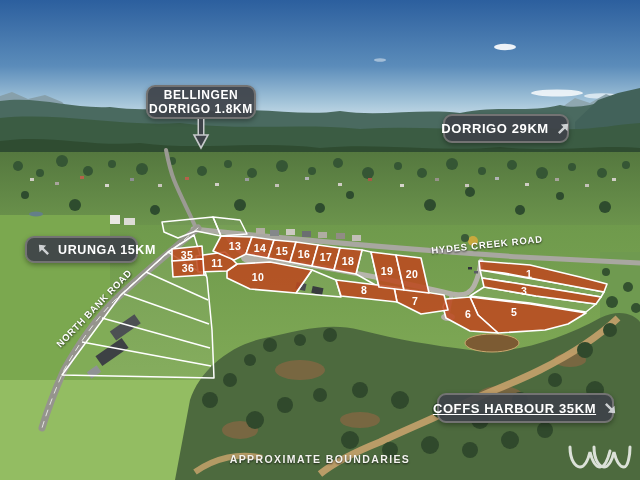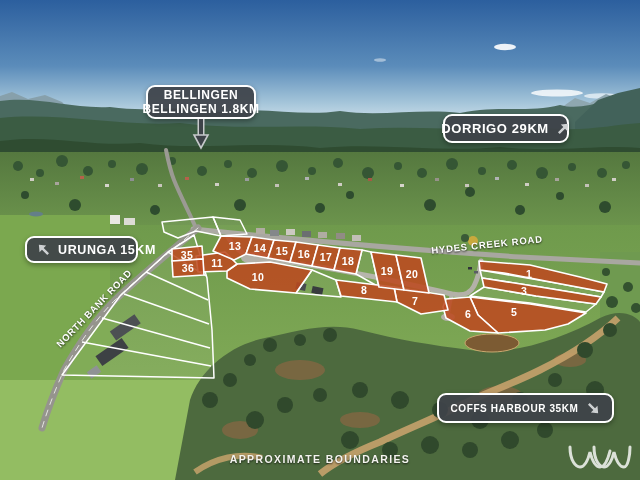--- a/index.html
+++ b/index.html
@@ -1,29 +1,29 @@
 <!DOCTYPE html>
 <html><head>
 <meta charset="utf-8">
 <style>
   html,body{margin:0;padding:0;background:#222;}
   .stage{position:relative;width:640px;height:480px;overflow:hidden;
          font-family:"Liberation Sans",sans-serif;}
   .stage svg{position:absolute;left:0;top:0;}
   
   .sign{position:absolute;display:flex;align-items:center;justify-content:center;gap:7px;
-        background:rgba(62,67,73,0.93);border:2px solid #ffffff;border-radius:9px;
+        background:rgba(62,67,73,0.93);border:2px solid #737373;border-radius:9px;
         color:#fff;font-weight:bold;letter-spacing:.6px;box-sizing:border-box;
         box-shadow:0 2px 5px rgba(0,0,0,.35);}
   .sign .txt{white-space:nowrap;}
   .sign-bellingen{left:146px;top:85px;width:110px;height:34px;flex-direction:column;
         gap:0;font-size:12px;line-height:1.2;text-align:center;}
   .sign-dorrigo{left:443px;top:114px;width:126px;height:29px;font-size:13px;}
   .sign-urunga{left:25px;top:236px;width:113px;height:27px;font-size:12.5px;padding-left:29px;}
-  .sign-coffs{left:437px;top:393px;width:177px;height:30px;font-size:10px;}
+  .sign-coffs{left:437px;top:393px;width:177px;height:30px;font-size:13px;text-decoration:underline;}
   .arrow-ico{flex:0 0 auto;}
   .road-label{position:absolute;color:#fff;font-weight:bold;white-space:nowrap;
         text-shadow:0 1px 2px rgba(0,0,0,.75);}
   .hydes{left:431px;top:239px;font-size:9.5px;letter-spacing:.8px;transform:rotate(-6deg);}
   .northbank{left:58px;top:340px;font-size:9.5px;letter-spacing:.6px;
         transform:rotate(-46deg);transform-origin:0 50%;}
   .footer-note{position:absolute;left:0;top:453px;width:640px;text-align:center;
         color:#f4f4f0;font-weight:bold;font-size:10.5px;letter-spacing:1.4px;
         text-shadow:0 1px 2px rgba(0,0,0,.7);}
   .lot-num{fill:#ffffff;font:bold 10.5px "Liberation Sans",sans-serif;
@@ -288,21 +288,21 @@
         <text x="412" y="274" class="lot-num">20</text>
         <polygon points="172,249 202,246 203,259 172,261" fill="#bc4a20" fill-opacity="0.88" stroke="#ffffff" stroke-width="1.6" stroke-linejoin="round"></polygon>
         <text x="187" y="255" class="lot-num">35</text>
         <polygon points="172,261 203,259 204,275 173,277" fill="#bc4a20" fill-opacity="0.88" stroke="#ffffff" stroke-width="1.6" stroke-linejoin="round"></polygon>
         <text x="188" y="268" class="lot-num">36</text>
       </g>
   </svg>
 
   <div class="sign sign-bellingen">
     <span class="txt">BELLINGEN</span>
-    <span class="txt">BELLINGEN 1.8KM</span>
+    <span class="txt">DORRIGO 1.8KM</span>
   </div>
   <svg width="24" height="36" style="left:189px;top:117px;">
     <path d="M12,2 L12,20" stroke="#c6c9cb" stroke-width="7"></path>
     <path d="M12,2 L12,20" stroke="#3e4349" stroke-width="4"></path>
     <polygon points="5,18 19,18 12,31" fill="#3e4349" stroke="#c6c9cb" stroke-width="1.6"></polygon>
   </svg>
 
   <div class="sign sign-dorrigo">
     <span class="txt">DORRIGO 29KM</span>
     <svg class="arrow-ico" width="15" height="15" viewBox="0 0 16 16" style="position:static;transform:rotate(-45deg);">

